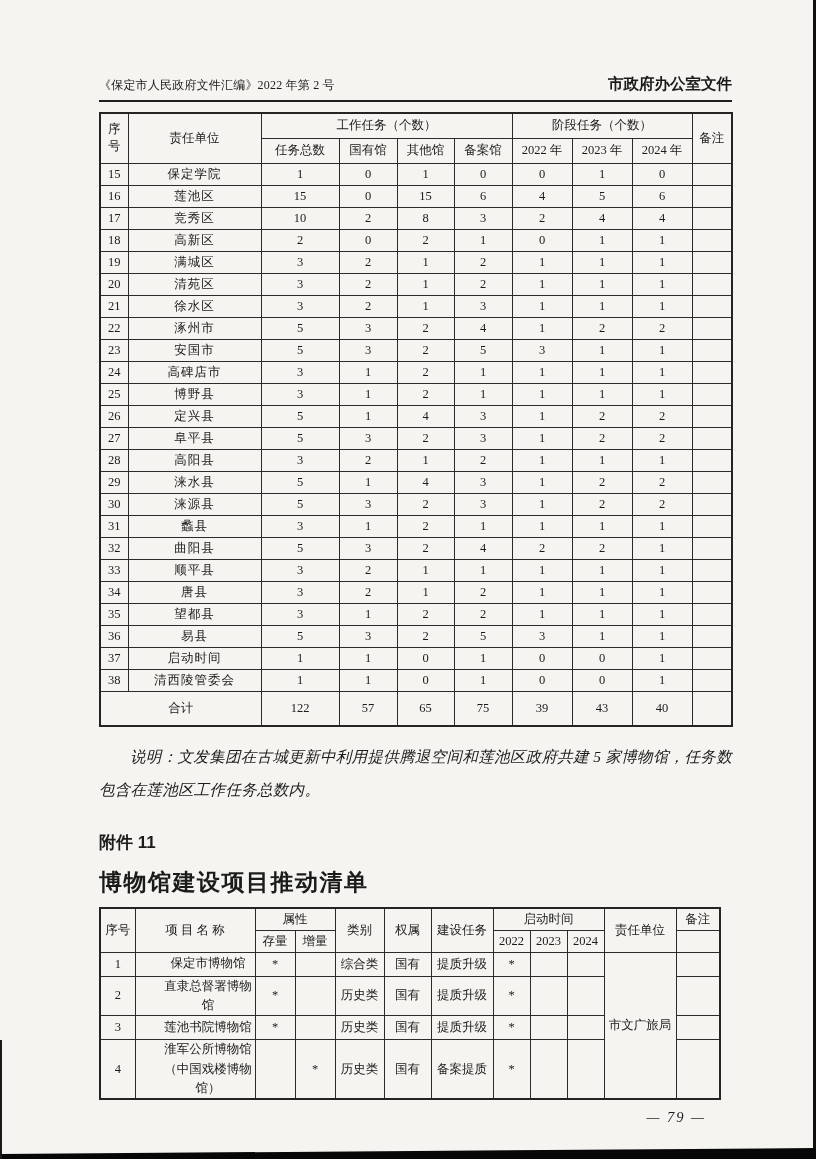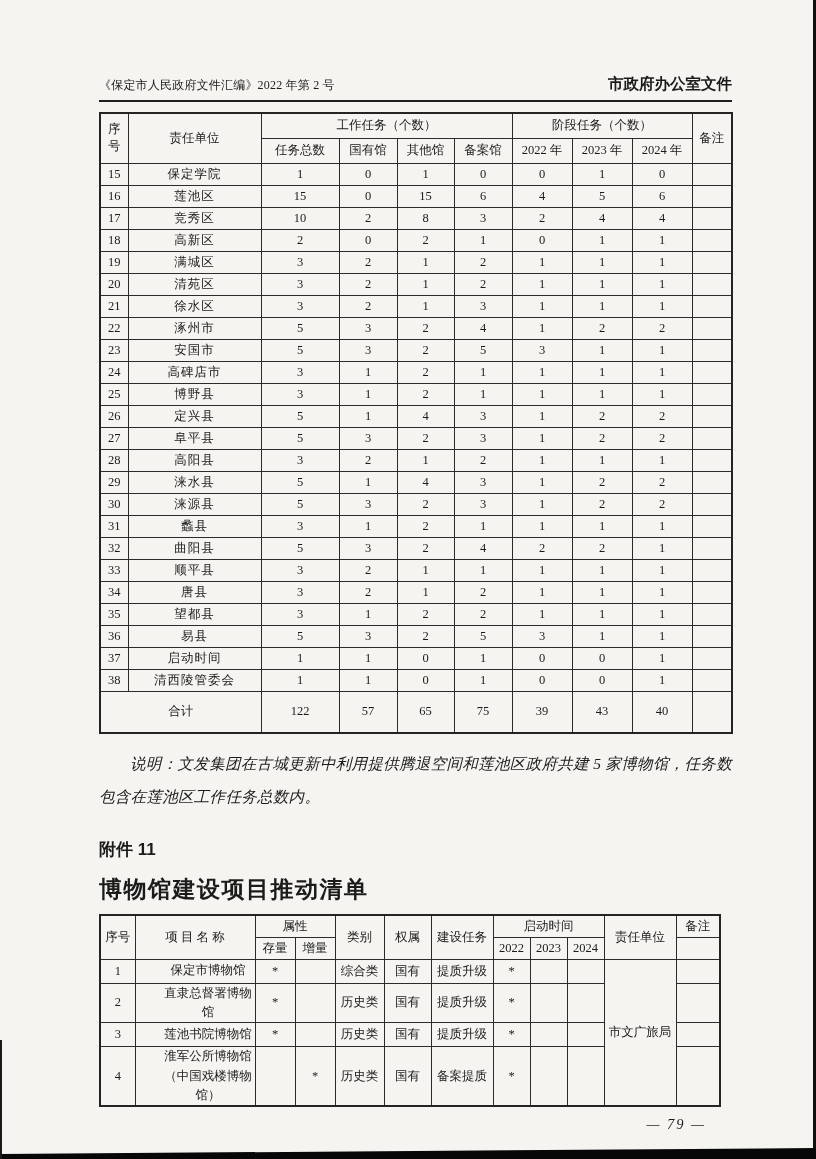--- a/index.html
+++ b/index.html
@@ -16,21 +16,21 @@
   .doc-header .left{font-size:12px;letter-spacing:.2px;text-align:center;}
   .doc-header .right{font-family:"Liberation Sans","DejaVu Sans",sans-serif;font-weight:bold;font-size:15.5px;}
   .header-rule{border:0;border-top:2.5px solid #1f1f1f;margin:5px 0 0 0;}
 
   
   table{border-collapse:collapse;table-layout:fixed;text-align:center;}
   th,td{border:1px solid #2c2c2c;padding:0 2px;font-weight:normal;overflow:hidden;}
   .t1{width:632px;margin-top:10px;font-size:12.5px;border:2px solid #242424;}
   .t1 thead tr{height:25px;}
   .t1 tbody tr{height:22px;}
-  .t1 tfoot tr{height:42px;}
+  .t1 tfoot tr{height:35px;}
   .t1 .unit{letter-spacing:1px;}
   .t2{width:620px;margin-top:9px;font-size:12.5px;border:2px solid #242424;}
   .t2 thead tr{height:22px;}
   .t2 tbody tr{height:24px;}
   .t2 .name-cell{white-space:pre-line;line-height:1.55;padding-left:28px;}
 
   
   .note{margin:13px 0 0 0;font-size:15.5px;line-height:33px;text-indent:2em;text-align:justify;letter-spacing:.3px;font-style:italic;}
 
   

